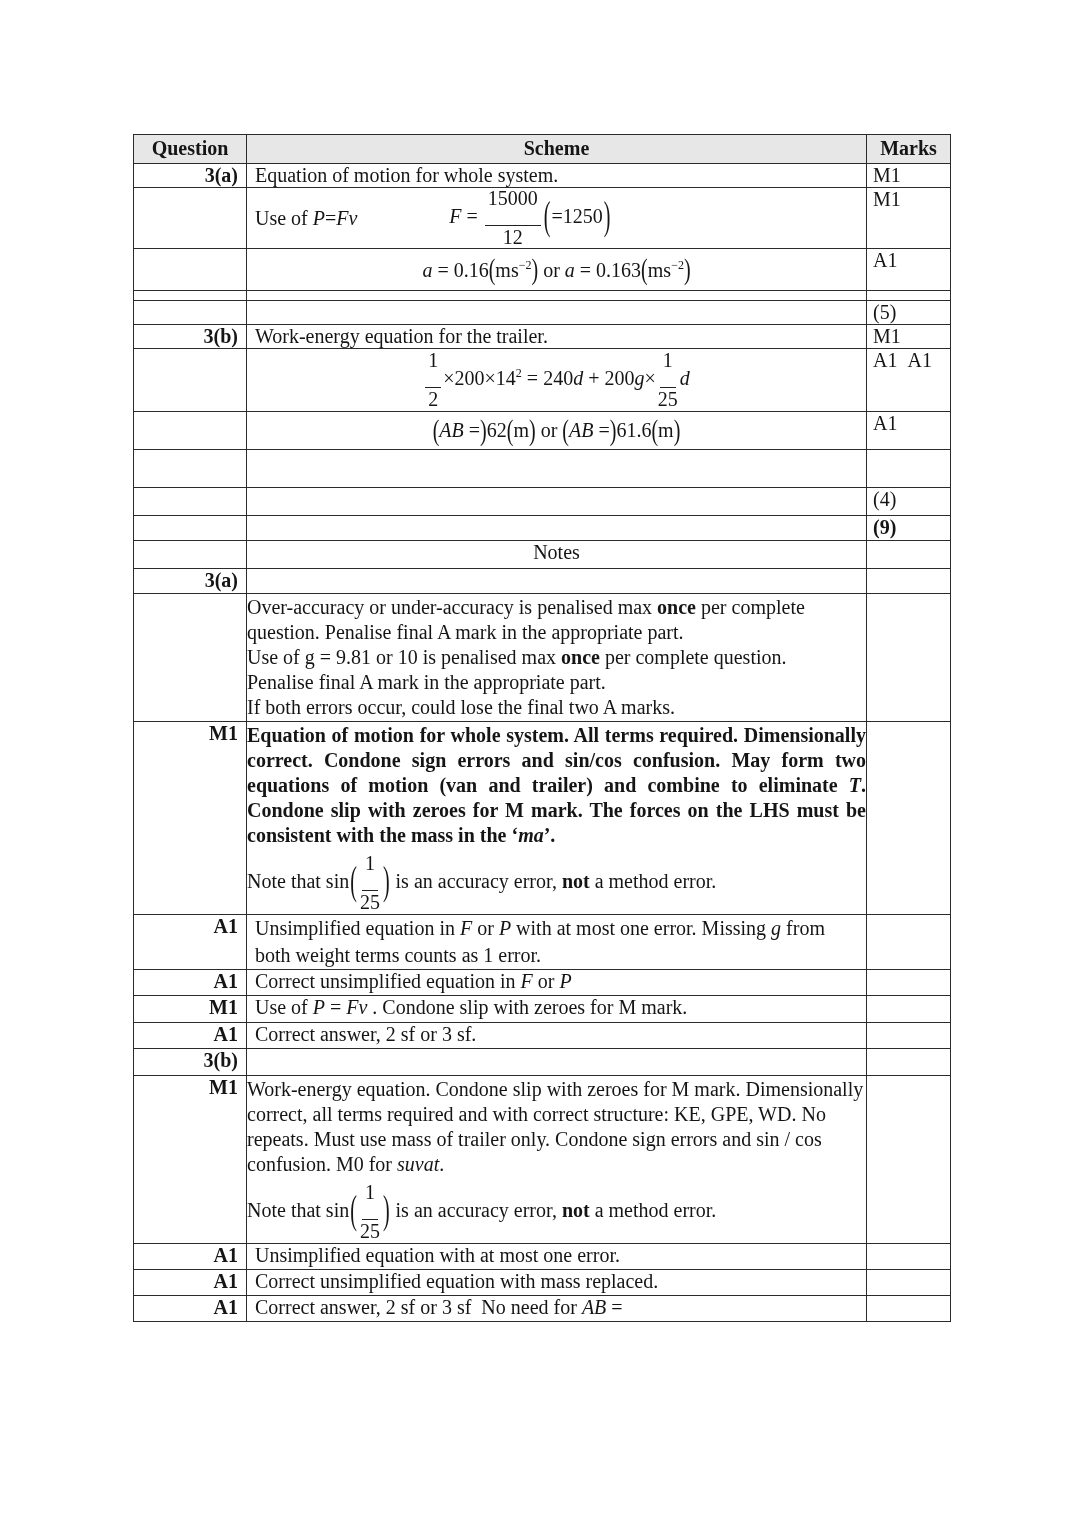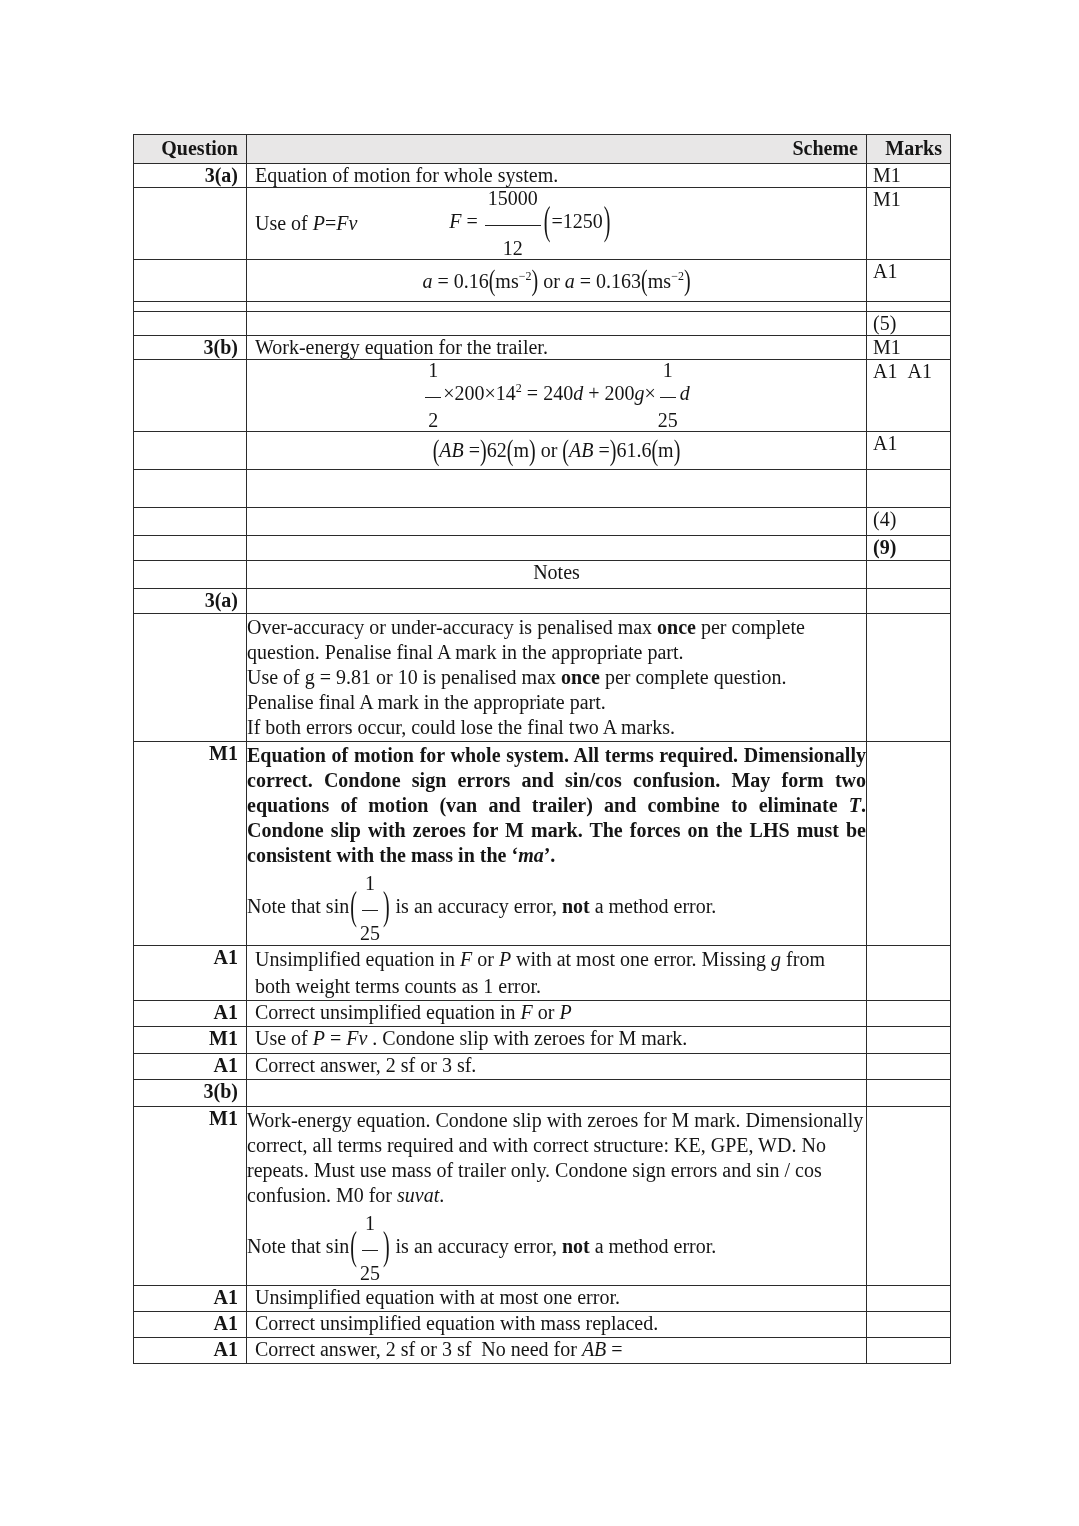--- a/index.html
+++ b/index.html
@@ -1,33 +1,33 @@
 <!DOCTYPE html>
 <html><head>
 <meta charset="utf-8">
 <style>
   html,body{margin:0;padding:0;background:#ffffff;}
   body{width:1079px;height:1526px;position:relative;font-family:"Liberation Serif","DejaVu Serif",serif;color:#151515;}
   .page{position:absolute;left:133px;top:134px;}
   table{border-collapse:collapse;table-layout:fixed;width:817px;}
   td,th{border:1.5px solid #2b2b2b;vertical-align:top;padding:0 8px;font-size:20px;}
-  th{background:#e8e7e7;text-align:right;font-weight:bold;padding:2px 8px;font-size:20px;margin-top:9px;}
+  th{background:#e8e7e7;text-align:center;font-weight:bold;padding:2px 8px;font-size:20px;margin-top:9px;}
   .qc{text-align:right;font-weight:bold;}
   .mk{padding-left:6px;white-space:pre-wrap;}
   .mkb{font-weight:bold;}
   .ctr{text-align:center;}
   .vmid{vertical-align:middle;}
   .i{font-style:italic;}
   .b{font-weight:bold;}
   .sup{font-size:0.6em;vertical-align:super;}
   .p1{display:inline-block;transform:scaleY(1.45);transform-origin:50% 52%;}
   .p2{display:inline-block;transform:scaleY(1.95);transform-origin:50% 52%;margin:0 1px;}
   .frac{display:inline-flex;flex-direction:column;align-items:center;vertical-align:middle;line-height:1.05;margin:0 2px;text-align:center;}
   .fn{border-bottom:1.4px solid #222222;padding:0 3px 16px;}
-  .fd{padding-top:1px;margin-top:11px;}
+  .fd{padding-top:1px;}
   .flexrow{display:flex;gap:92px;align-items:center;}
   .para{line-height:25px;padding:1px 0;}
   .just{text-align:justify;font-weight:bold;}
   .note{margin-top:5px;line-height:1.1;}
   .tight{line-height:27px;}
 </style>
 </head>
 <body>
 
 <div class="page">

